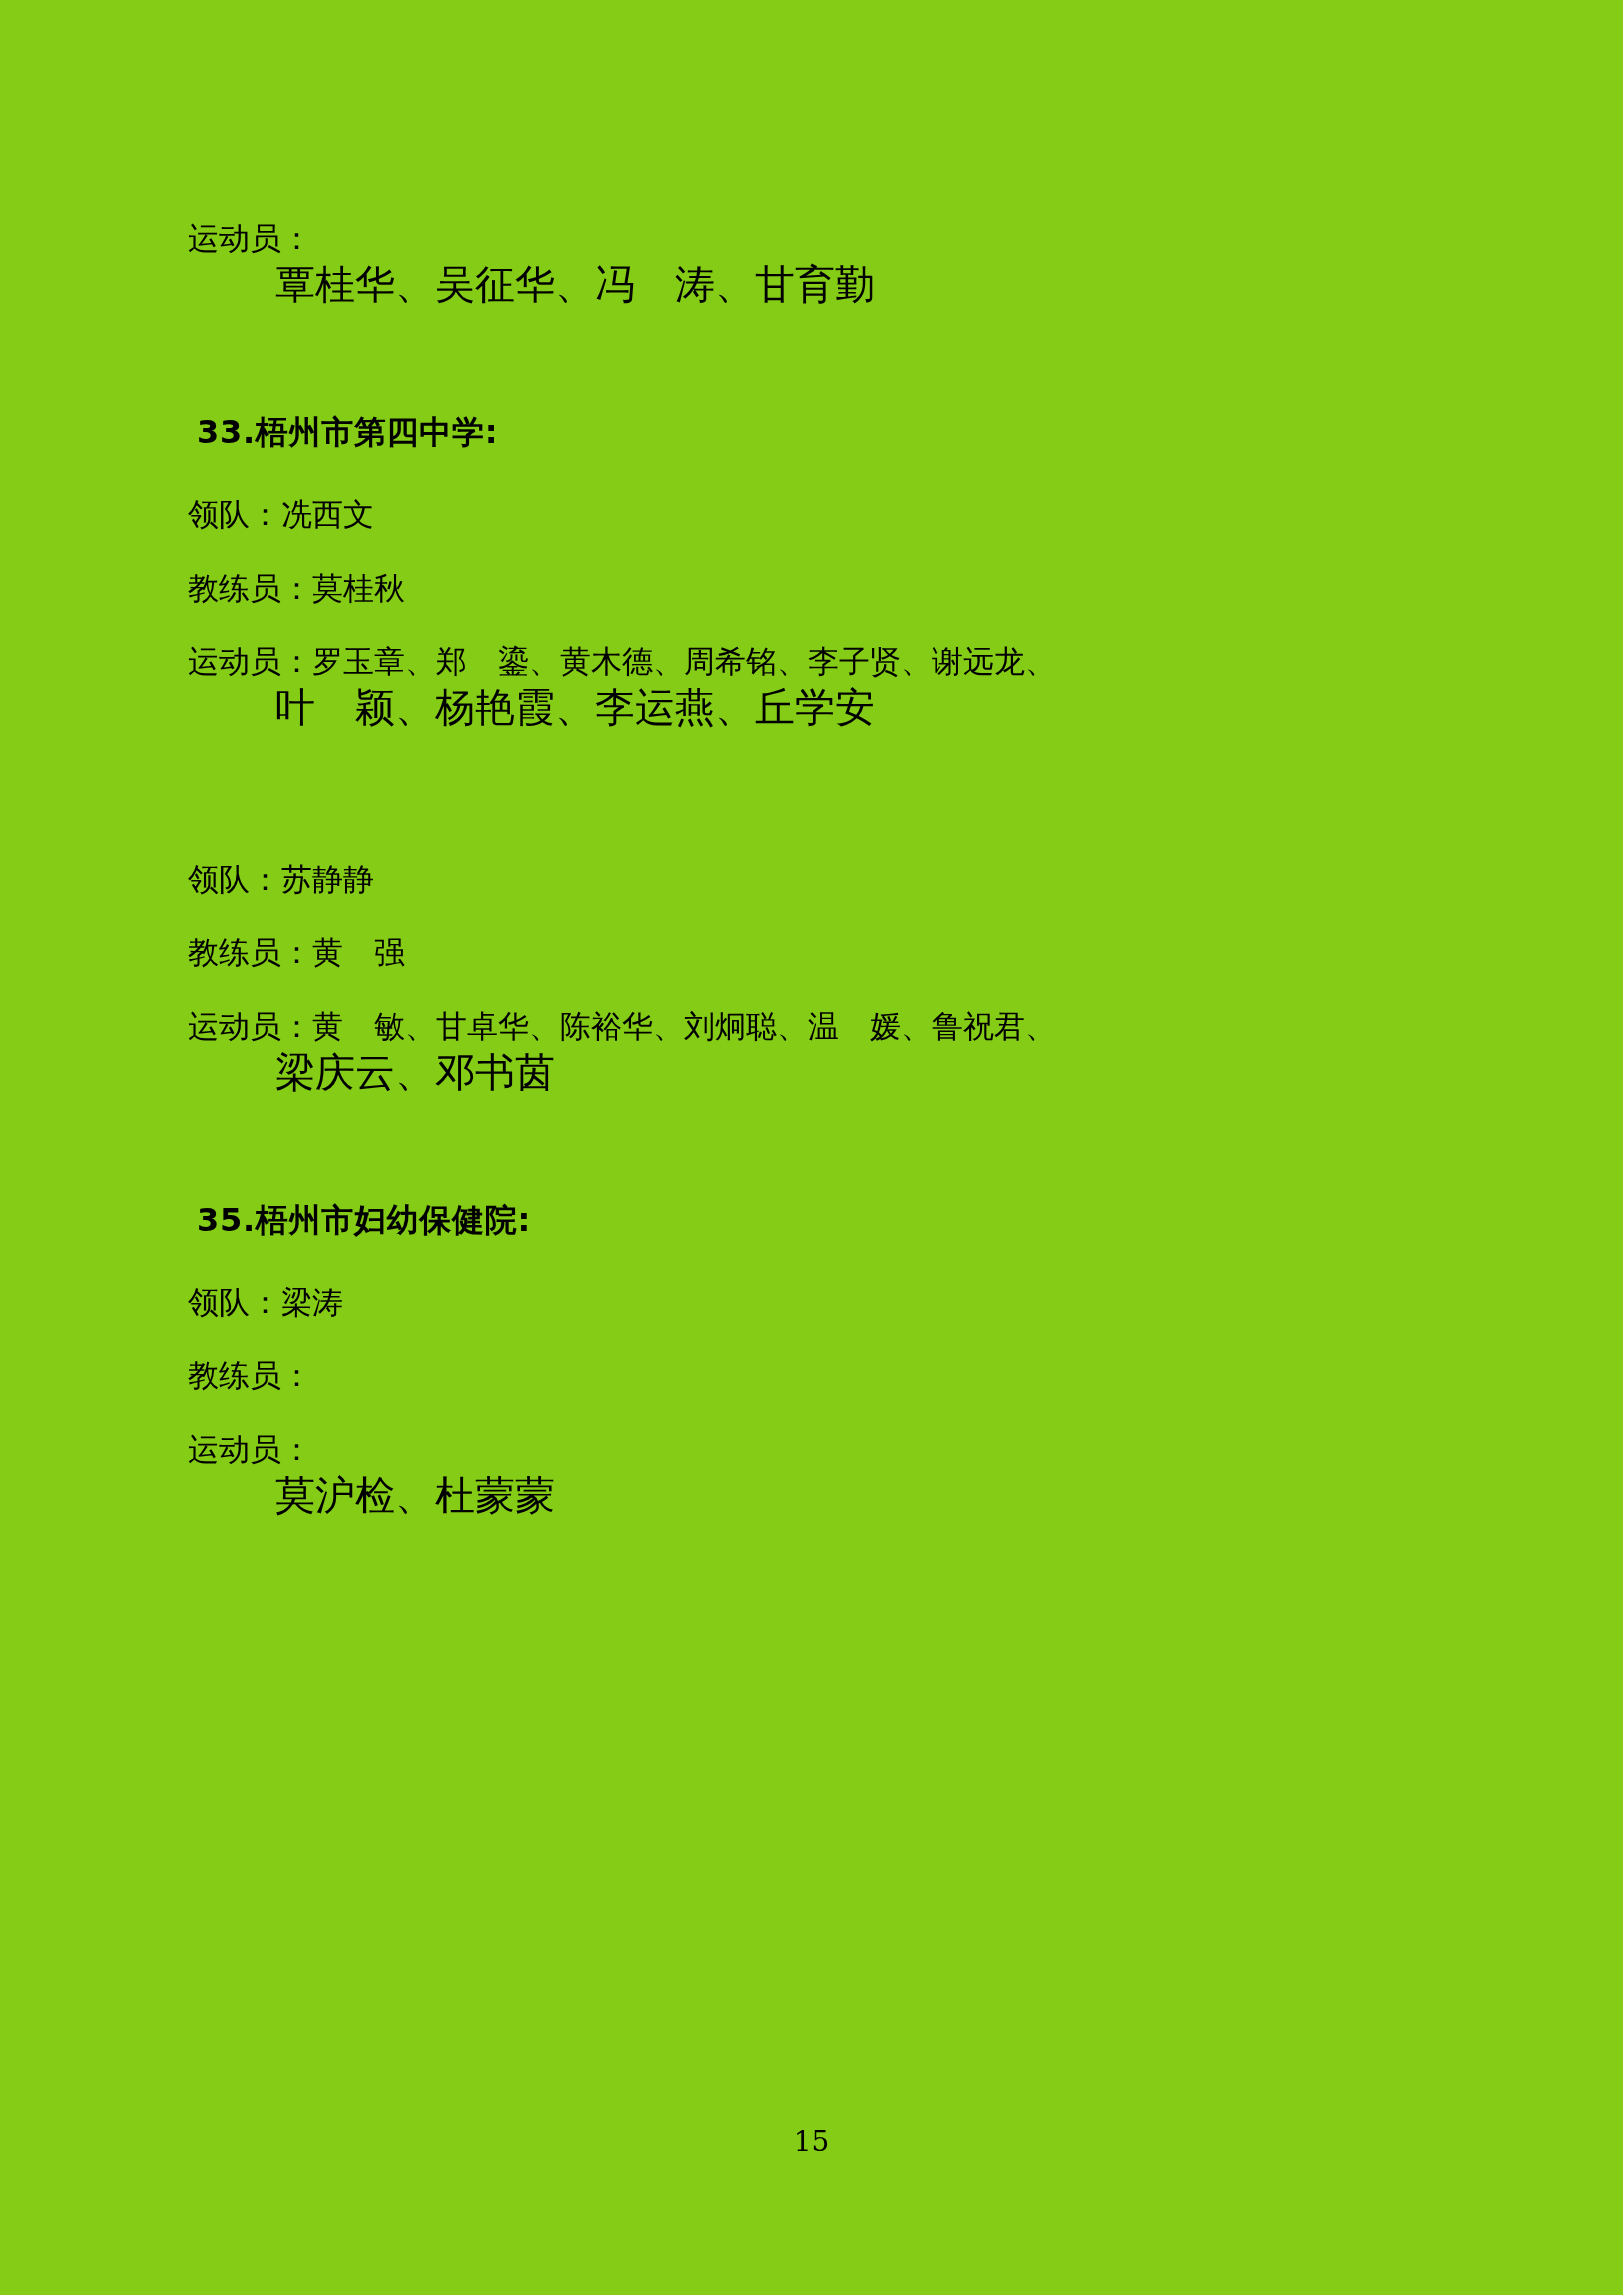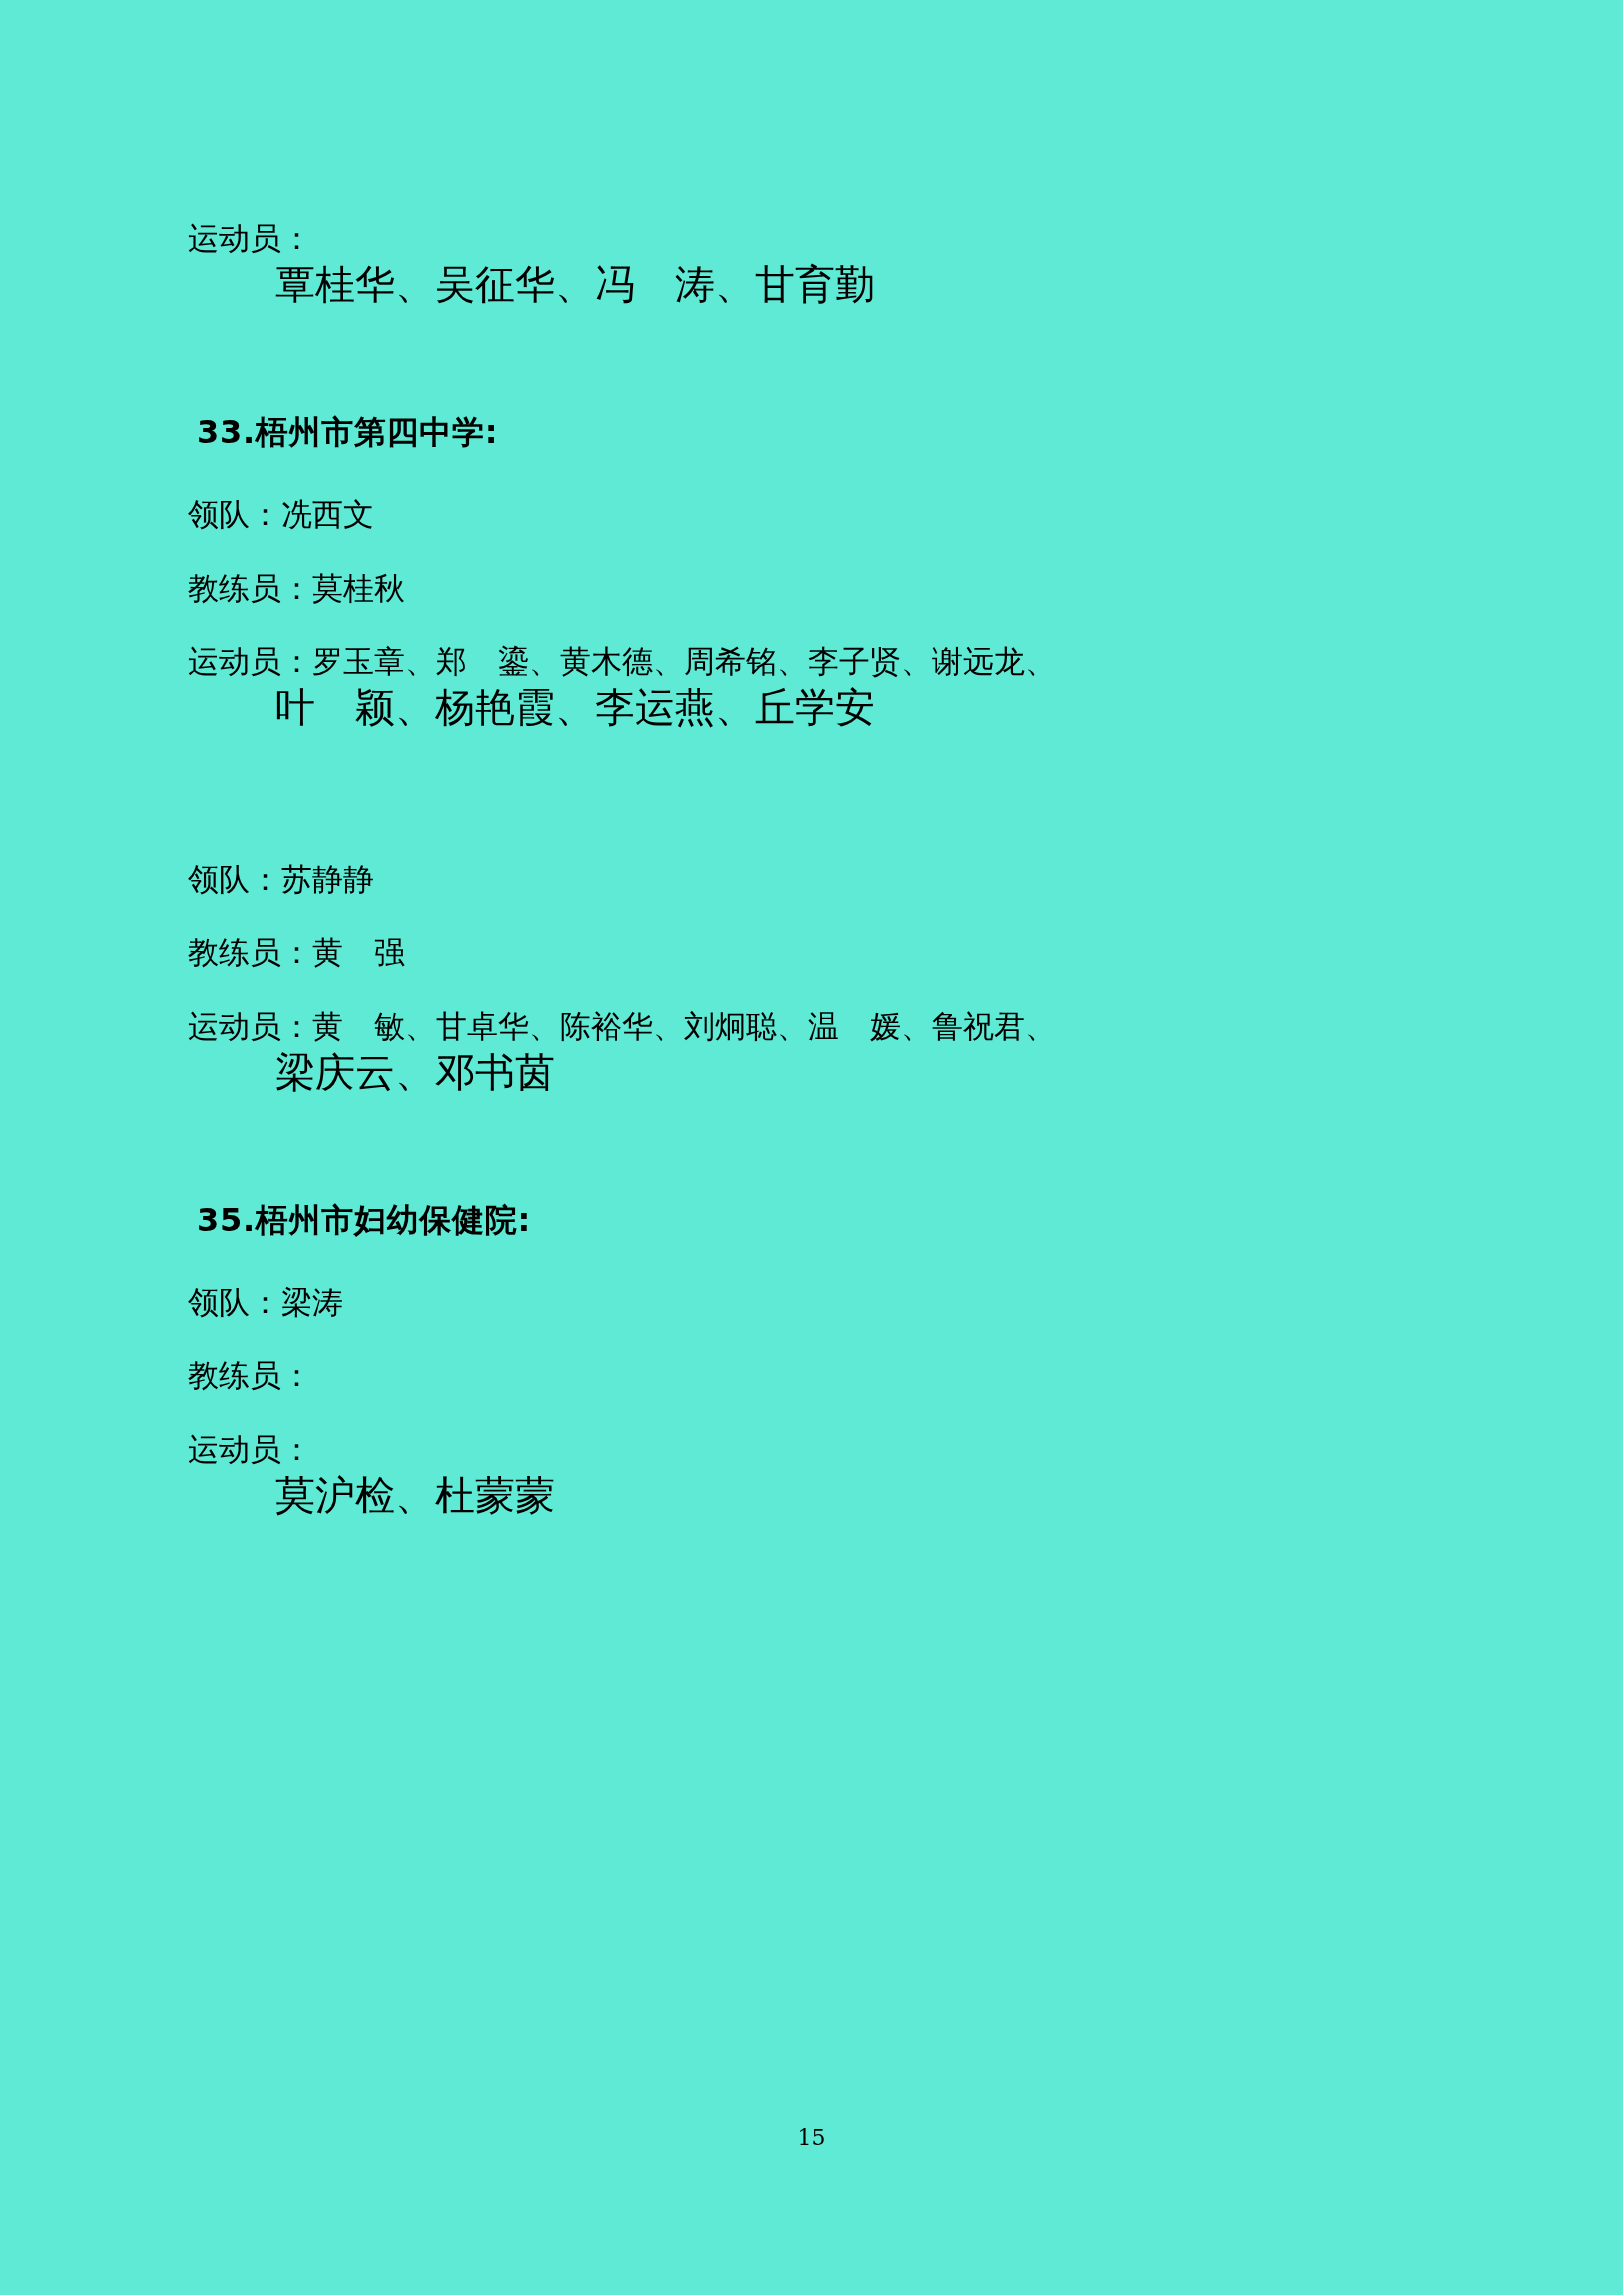--- a/index.html
+++ b/index.html
@@ -4,21 +4,21 @@
 <style>
   html, body {
     margin: 0;
     padding: 0;
     background: #ffffff;
   }
   .page {
     position: relative;
     width: 1623px;
     height: 2295px;
-    background: #5eead4;
+    background: #84cc16;
     font-family: "DejaVu Serif", serif;
     color: #000000;
     box-sizing: border-box;
     overflow: hidden;
   }
   .content {
     position: absolute;
     left: 188px;
     top: 218px;
     width: 1236px;
@@ -58,21 +58,21 @@
   .gap-s { height: 33px; }
   .gap-xl { height: 93px; }
 
   .page-number {
     position: absolute;
     left: 0;
     right: 0;
     top: 2125px;
     text-align: center;
     font-family: "DejaVu Serif", serif;
-    font-size: 22px;
+    font-size: 28px;
     color: #000;
   }
 </style>
 </head>
 <body>
 
 <div class="page">
 
   <div class="content">
 

